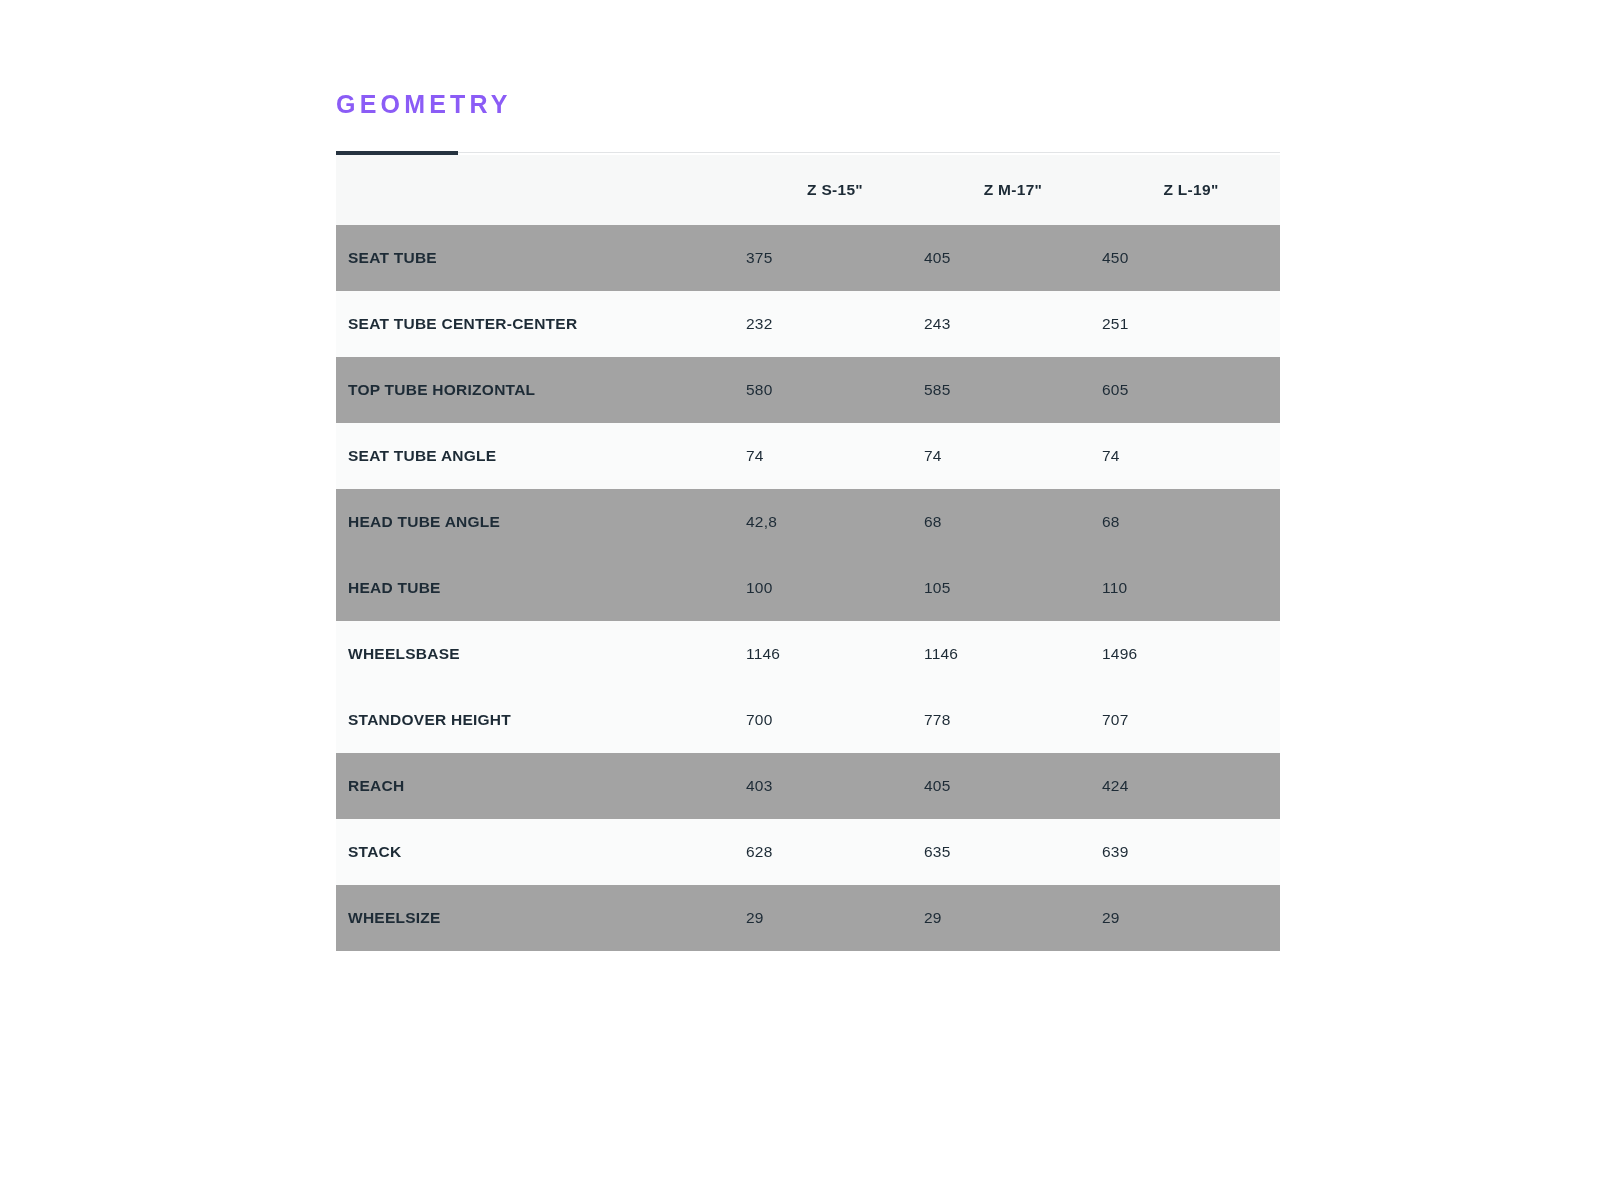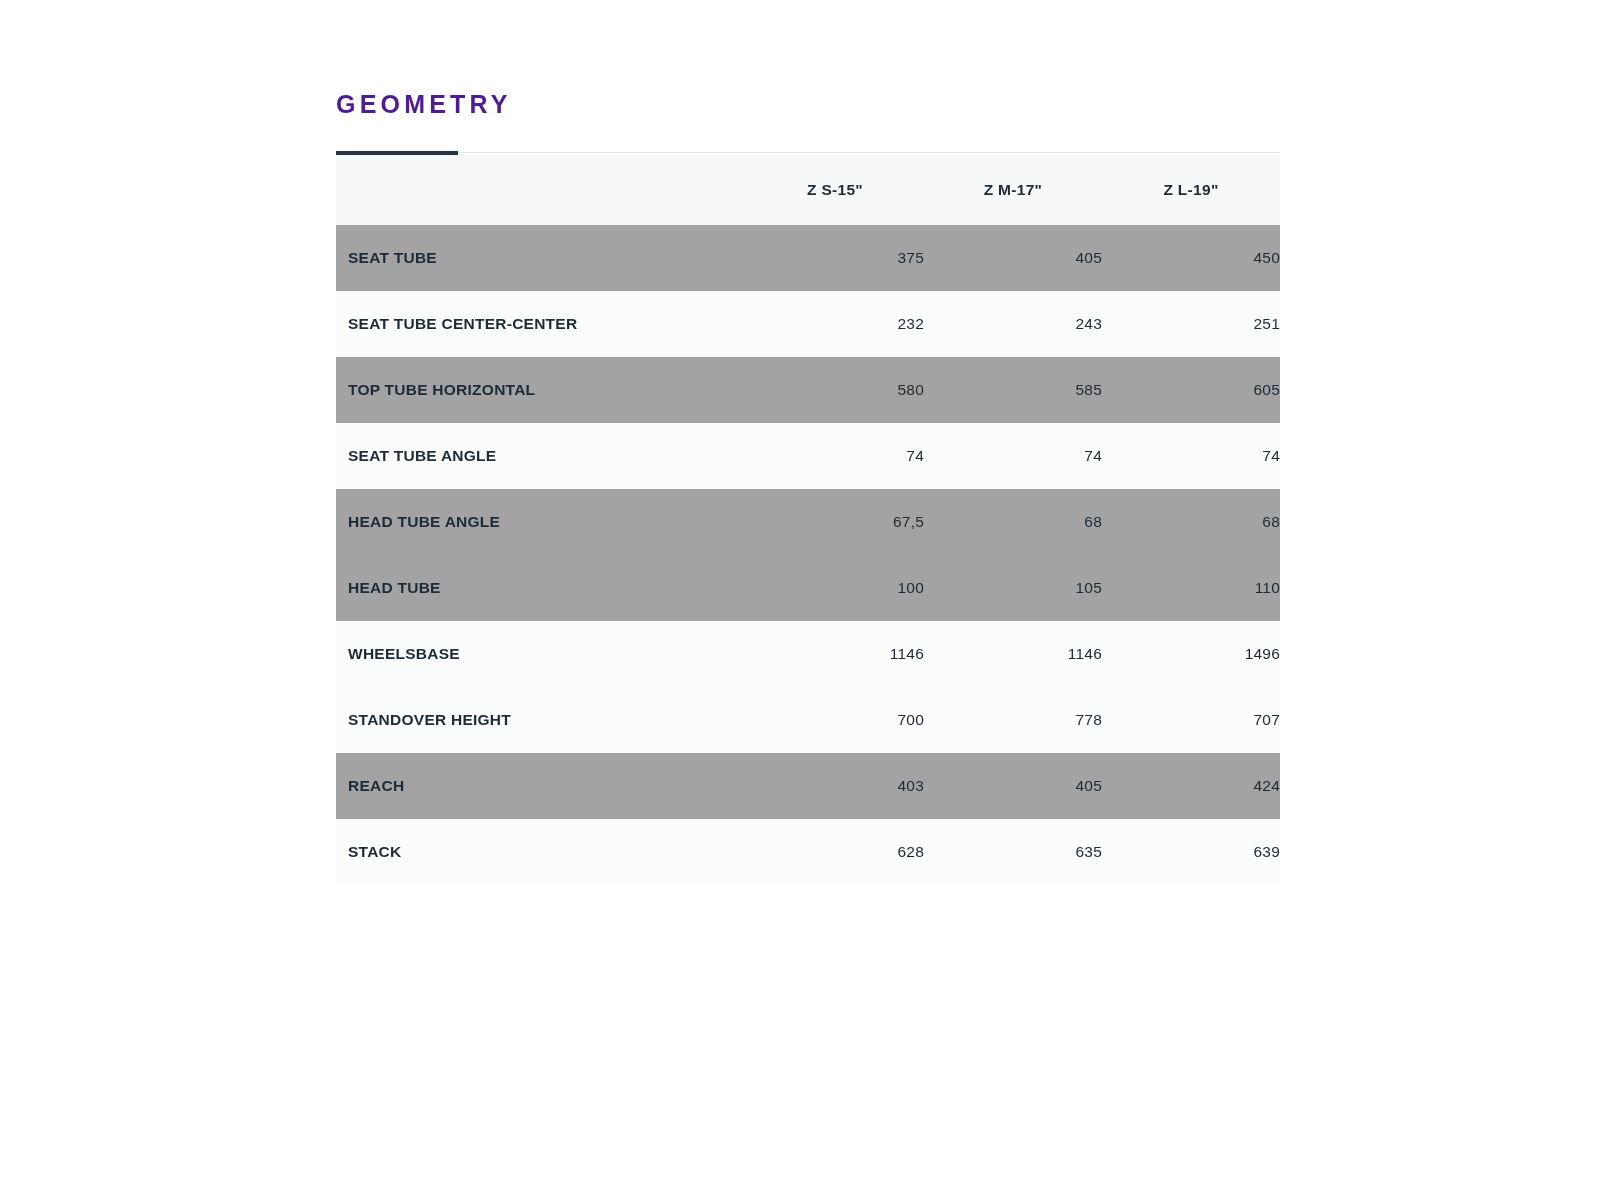--- a/index.html
+++ b/index.html
@@ -24,21 +24,21 @@
     position: absolute;
     left: 336px;
     top: 92px;
     width: 944px;
   }
 
   .section-title {
     font-size: 25px;
     font-weight: bold;
     letter-spacing: 4.2px;
-    color: #4c1d95;
+    color: #8b5cf6;
     margin: 0 0 34px 0;
     line-height: 1;
     font-family: "Liberation Sans", sans-serif;
   }
 
   .title-rule-wrap {
     position: relative;
     width: 944px;
     height: 4px;
     margin-bottom: 0;
@@ -100,21 +100,21 @@
     font-size: 15.5px;
     font-weight: bold;
     letter-spacing: 0.25px;
     padding-left: 12px;
     text-align: left;
   }
 
   td.row-value {
     font-size: 15.5px;
     font-weight: normal;
-    text-align: right;
+    text-align: left;
     letter-spacing: 0.2px;
   }
 </style>
 </head>
 <body>
 
 <div class="page">
 
   <section class="geometry-section">
 
@@ -165,21 +165,21 @@
 
         <tr class="even">
           <td class="row-label">SEAT TUBE ANGLE</td>
           <td class="row-value">74</td>
           <td class="row-value">74</td>
           <td class="row-value">74</td>
         </tr>
 
         <tr class="odd">
           <td class="row-label">HEAD TUBE ANGLE</td>
-          <td class="row-value">67,5</td>
+          <td class="row-value">42,8</td>
           <td class="row-value">68</td>
           <td class="row-value">68</td>
         </tr>
 
 
         <tr class="odd">
           <td class="row-label">HEAD TUBE</td>
           <td class="row-value">100</td>
           <td class="row-value">105</td>
           <td class="row-value">110</td>
@@ -207,18 +207,24 @@
           <td class="row-value">424</td>
         </tr>
 
         <tr class="even">
           <td class="row-label">STACK</td>
           <td class="row-value">628</td>
           <td class="row-value">635</td>
           <td class="row-value">639</td>
         </tr>
 
+        <tr class="odd">
+          <td class="row-label">WHEELSIZE</td>
+          <td class="row-value">29</td>
+          <td class="row-value">29</td>
+          <td class="row-value">29</td>
+        </tr>
 
       </tbody>
     </table>
 
   </section>
 </div>
 
 </body></html>

